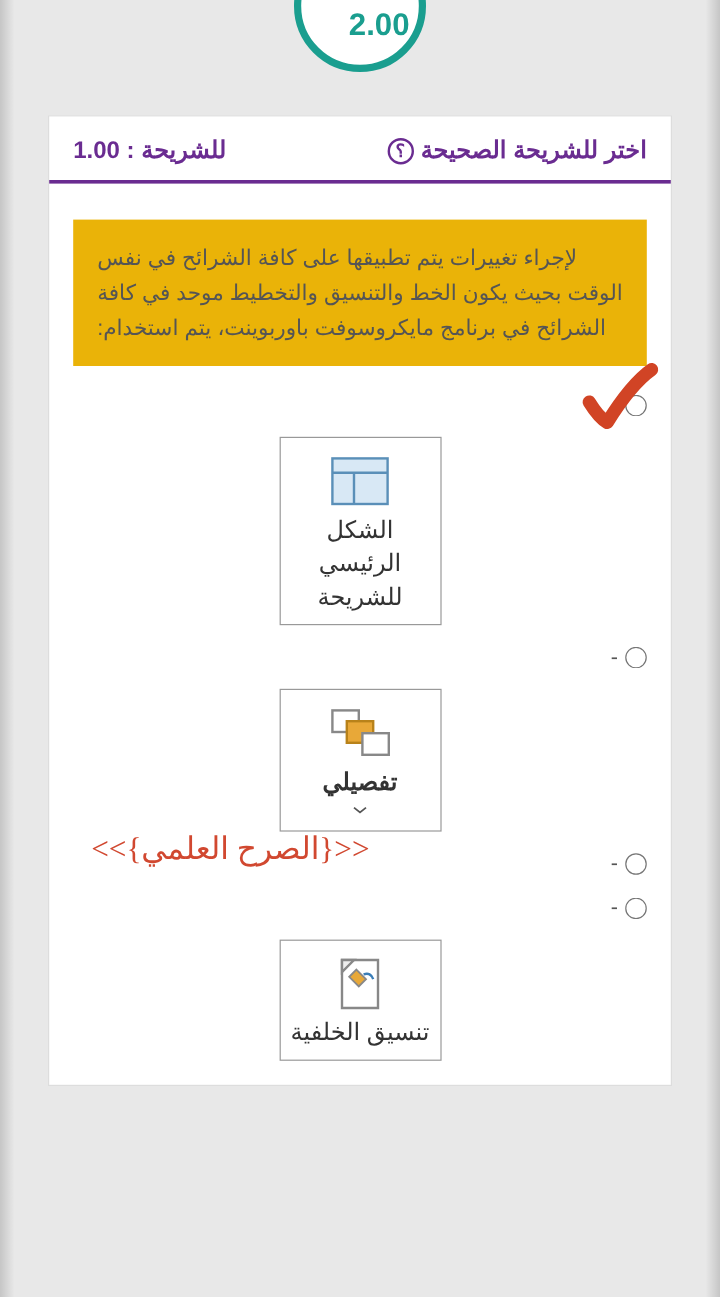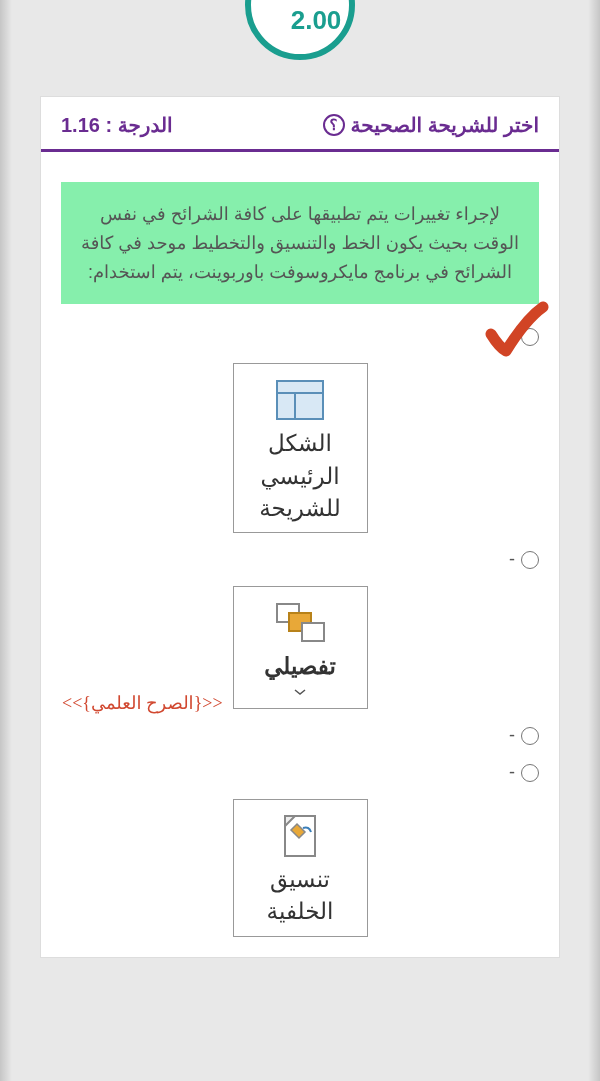--- a/index.html
+++ b/index.html
@@ -68,26 +68,26 @@
       font-size: 15px;
       font-weight: bold;
     }
     .card-header .grade {
       color: #6a2c91;
       font-size: 20px;
       font-weight: bold;
     }
     .question-box {
       margin: 30px 20px 20px 20px;
-      background: #86efac;
+      background: #eab308;
       padding: 18px 20px;
       color: #555;
       font-size: 18px;
       line-height: 1.6;
-      text-align: center;
+      text-align: left;
     }
     .options {
       padding: 0 20px 20px 20px;
     }
     .option {
       display: flex;
       align-items: flex-start;
       gap: 6px;
       margin-bottom: 10px;
       position: relative;
@@ -109,44 +109,44 @@
       padding: 8px;
       text-align: center;
       margin-top: 6px;
     }
     .option-content {
       display: flex;
       flex-direction: column;
       align-items: center;
     }
     .option-label {
-      font-size: 23px;
+      font-size: 20px;
       color: #333;
       font-weight: 500;
       line-height: 1.4;
     }
     .icon-area {
       height: 55px;
       display: flex;
       align-items: center;
       justify-content: center;
     }
     
     .checkmark {
       position: absolute;
       top: -25px;
       right: -12px;
       z-index: 10;
     }
     .watermark {
       position: absolute;
       top: 692px;
-      left: 62px;
+      left: 76px;
       color: #d14830;
-      font-size: 18px;
+      font-size: 26px;
       font-weight: 500;
       direction: rtl;
       font-family: 'Traditional Arabic', serif;
     }
     .side-shadow-left {
       position: absolute;
       left: 0;
       top: 0;
       bottom: 0;
       width: 12px;
@@ -171,22 +171,22 @@
   <span>2.00</span>
 </div>
 
 <div class="card">
   <div class="card-header">
     <div class="title">
       <span>اختر للشريحة الصحيحة</span>
       <span class="help-icon">؟</span>
     </div>
     <div class="grade">
-      <span>الدرجة :</span>
-      <span>1.16</span>
+      <span>للشريحة :</span>
+      <span>1.00</span>
     </div>
   </div>
 
   <div class="question-box">لإجراء تغييرات يتم تطبيقها على كافة الشرائح في نفس الوقت بحيث يكون الخط والتنسيق والتخطيط موحد في كافة الشرائح في برنامج مايكروسوفت باوربوينت، يتم استخدام:</div>
 
   <div class="options">
 
     <div class="option">
       <svg class="checkmark" width="70" height="70" viewBox="0 0 70 70">
         <path d="M 10 35 Q 18 48 25 52 Q 45 20 62 8" stroke="#d14425" stroke-width="11" fill="none" stroke-linecap="round" stroke-linejoin="round"></path>

